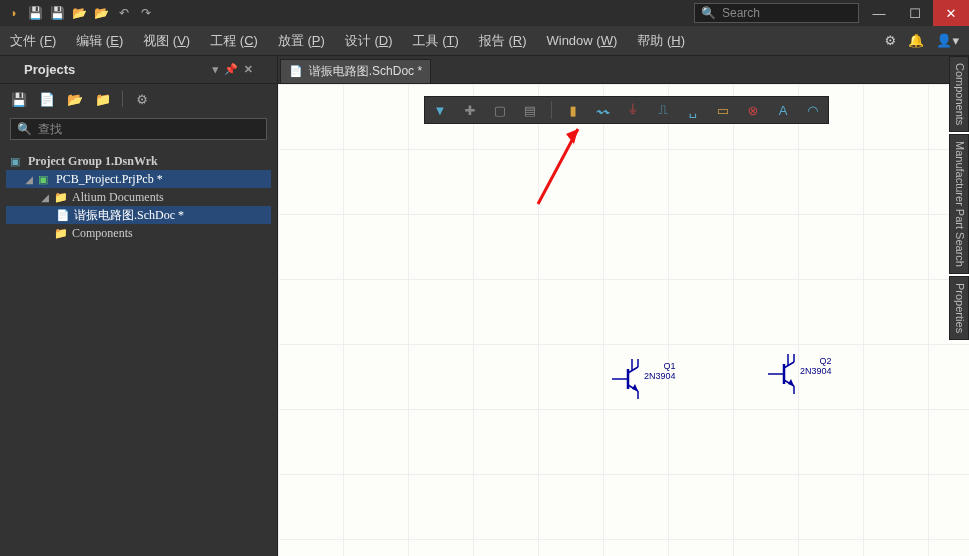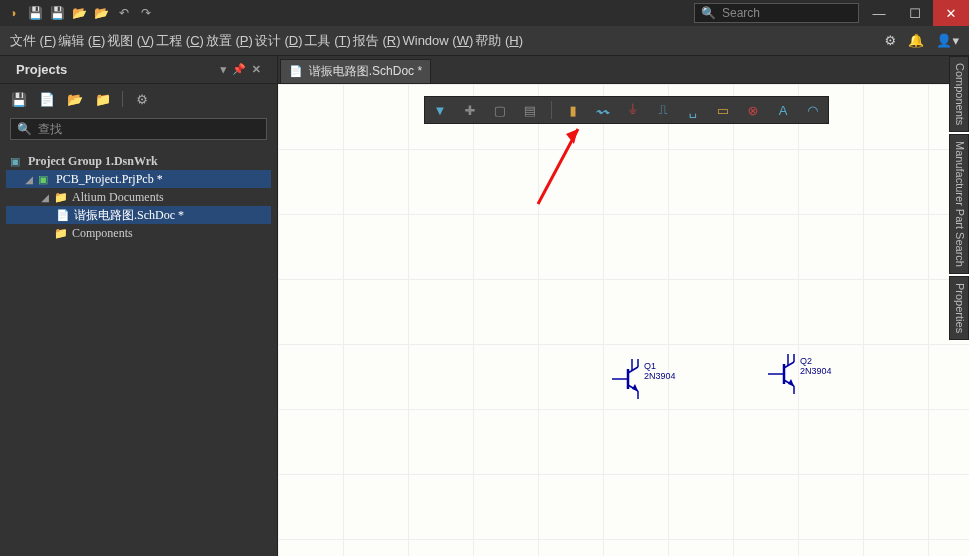--- a/index.html
+++ b/index.html
@@ -9,30 +9,30 @@
 .titlebar { height: 26px; background: #2d2d2d; display: flex; align-items: center; position: relative; }
 .titlebar-left { display: flex; gap: 6px; padding-left: 6px; align-items: center; }
 .titlebar-icon { width: 16px; height: 16px; display: inline-flex; align-items: center; justify-content: center; font-size: 12px; color: #aaa; cursor: pointer; }
 .titlebar-title { position: absolute; left: 50%; transform: translateX(-50%); font-size: 12px; color: #ccc; }
 .titlebar-search { position: absolute; right: 110px; width: 165px; height: 20px; background: #1e1e1e; border: 1px solid #555; display: flex; align-items: center; padding: 0 6px; font-size: 12px; color: #888; }
 .titlebar-controls { position: absolute; right: 0; display: flex; }
 .win-btn { width: 36px; height: 26px; display: flex; align-items: center; justify-content: center; font-size: 13px; color: #ccc; }
 .win-btn.close { background: #c03333; color: #fff; }
 
 
-.menubar { height: 30px; background: #383838; border-bottom: 1px solid #222; display: flex; align-items: center; padding: 0 10px; gap: 2px; font-size: 13px; color: #ccc; text-align: center; }
+.menubar { height: 30px; background: #383838; border-bottom: 1px solid #222; display: flex; align-items: center; padding: 0 10px; gap: 20px; font-size: 13px; color: #ccc; text-align: center; }
 .menubar-item .u { text-decoration: underline; }
 .menubar-right { margin-left: auto; display: flex; gap: 12px; align-items: center; }
 
 
 .main { display: flex; height: calc(556px - 56px); }
 
 
 .projects { width: 278px; background: #333; border-right: 1px solid #222; display: flex; flex-direction: column; }
-.projects-header { height: 28px; display: flex; align-items: center; padding: 0 16px; font-size: 13px; font-weight: bold; color: #ddd; border-bottom: 1px solid #222; }
+.projects-header { height: 28px; display: flex; align-items: center; padding: 0 24px; font-size: 13px; font-weight: bold; color: #ddd; border-bottom: 1px solid #222; }
 .projects-header-ctrls { margin-left: auto; display: flex; gap: 6px; font-size: 11px; color: #999; }
 .projects-toolbar { height: 30px; display: flex; align-items: center; gap: 10px; padding: 0 10px; }
 .pt-icon { width: 18px; height: 18px; display: inline-flex; align-items: center; justify-content: center; font-size: 13px; color: #aaa; }
 .projects-search { margin: 4px 10px; height: 22px; background: #222; border: 1px solid #555; display: flex; align-items: center; padding: 0 6px; font-size: 12px; color: #888; }
 .tree { padding: 8px 6px; font-size: 12px; color: #ccc; }
 .tree-row { height: 18px; display: flex; align-items: center; gap: 4px; padding-left: 4px; }
 .tree-row.sel { background: #274a78; color: #fff; }
 .tree-row .exp { width: 10px; text-align: center; color: #999; font-size: 10px; }
 .tree-row .ico { width: 14px; font-size: 11px; }
 .tree-row .lbl { flex: 1; font-family: Liberation Serif, serif; }
@@ -56,21 +56,21 @@
 
 
 .sch-toolbar { position: absolute; top: 12px; left: 146px; height: 28px; background: #3a3a3a; border: 1px solid #222; display: flex; align-items: center; padding: 0 6px; gap: 12px; }
 .sch-toolbar .ti { width: 18px; height: 18px; display: inline-flex; align-items: center; justify-content: center; font-size: 13px; }
 
 
 .arrow { position: absolute; top: 30px; left: 250px; width: 60px; height: 100px; pointer-events: none; }
 
 
 .component { position: absolute; font-size: 9px; color: #0000a0; }
-.component .label { position: absolute; left: 32px; top: 2px; color: #000080; line-height: 10px; }
+.component .label { position: absolute; left: 32px; top: 2px; color: #000080; line-height: 10px; text-align: right; }
 .component svg { position: absolute; }
 
 
 .right-tabs { position: absolute; right: 0; top: 56px; width: 20px; display: flex; flex-direction: column; }
 .right-tab { writing-mode: vertical-rl; background: #3a3a3a; border: 1px solid #222; padding: 6px 2px; font-size: 11px; color: #bbb; margin-bottom: 2px; text-align: center; }
 </style>
 </head>
 <body>
 
 <div class="titlebar">

